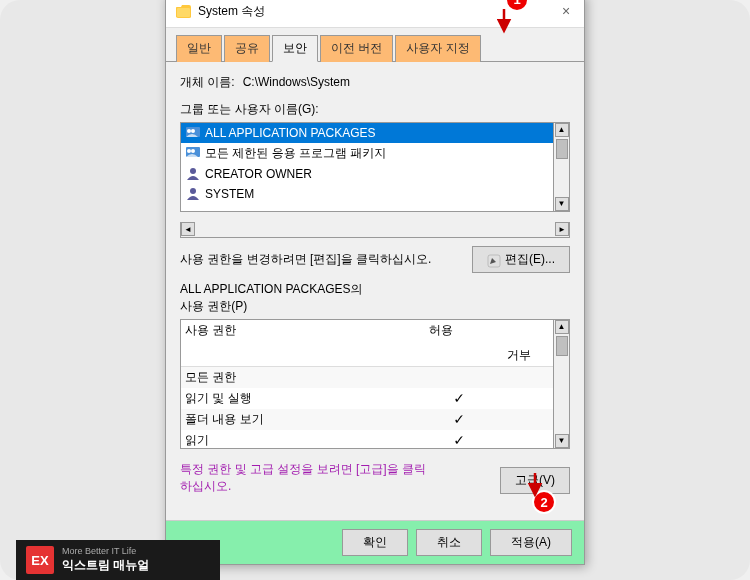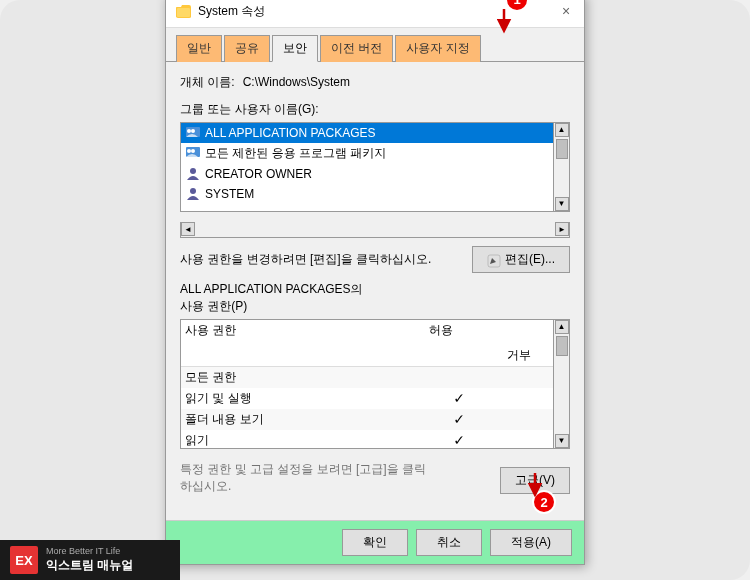--- a/index.html
+++ b/index.html
@@ -313,21 +313,21 @@
     
     .advanced-row {
       display: flex;
       align-items: flex-end;
       justify-content: space-between;
       margin-bottom: 14px;
     }
 
     .advanced-hint {
       font-size: 12px;
-      color: #737373;
+      color: #a21caf;
       line-height: 1.4;
       flex: 1;
     }
 
     
     .bottom-bar {
       border-top: 1px solid #ccc;
       display: flex;
       align-items: center;
       justify-content: flex-end;
@@ -360,22 +360,22 @@
       align-items: center;
       justify-content: center;
       z-index: 10;
       border: 2px solid #fff;
     }
 
     
     .logo-bar {
       position: absolute;
       bottom: 0;
-      left: 0;
-      width: 180px;
+      left: 16px;
+      width: 204px;
       height: 40px;
       background: #1a1a1a;
       display: flex;
       align-items: center;
       gap: 8px;
       padding: 0 10px;
     }
 
     .logo-icon {
       width: 28px;

